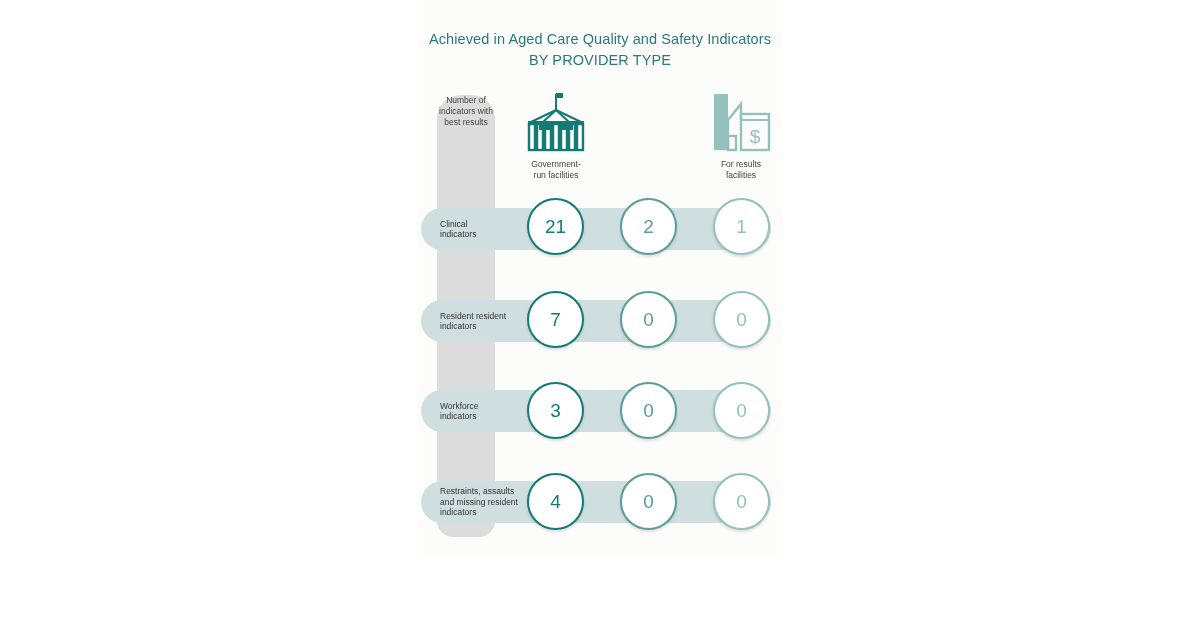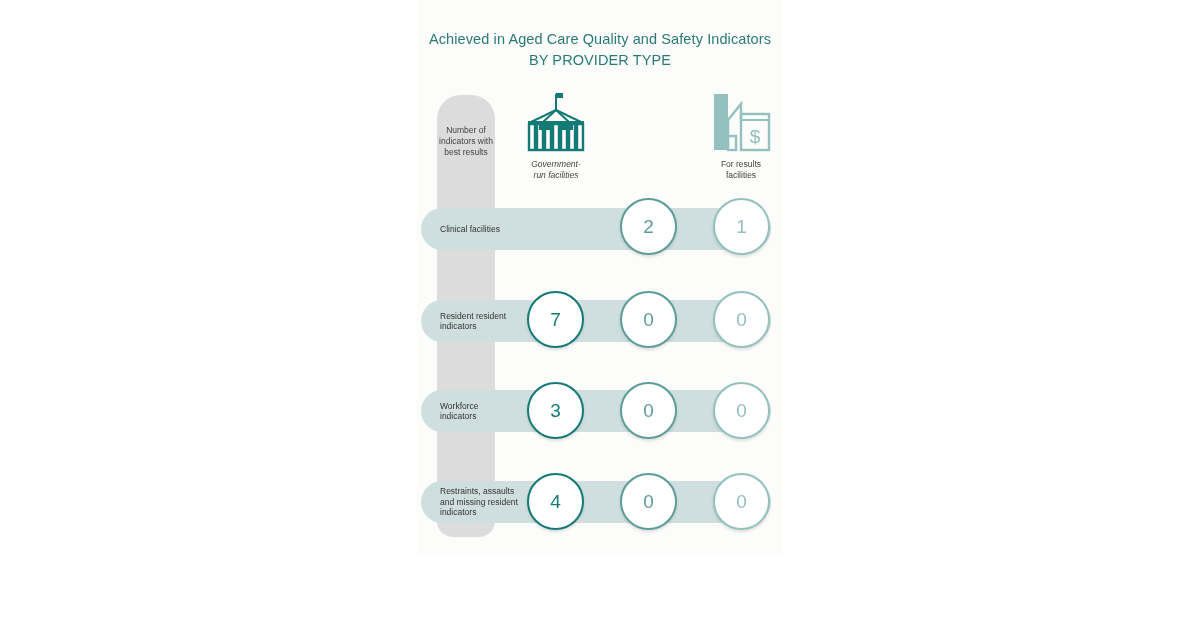--- a/index.html
+++ b/index.html
@@ -40,21 +40,21 @@
       left: 20px;
       top: 95px;
       width: 58px;
       height: 442px;
       background: #dcdcdc;
       border-radius: 24px 24px 16px 16px;
     }
     .side-col-label {
       position: absolute;
       left: 0;
-      top: 30px;
+      top: 0;
       width: 58px;
       text-align: center;
       font-size: 8.5px;
       line-height: 11px;
       color: #444;
     }
 
     .col-head {
       position: absolute;
       top: 90px;
@@ -134,40 +134,41 @@
         <rect x="12" y="34" width="6" height="26"></rect>
         <rect x="20" y="34" width="6" height="26"></rect>
         <rect x="28" y="34" width="6" height="26"></rect>
         <rect x="36" y="34" width="6" height="26"></rect>
         <rect x="44" y="34" width="6" height="26"></rect>
         <rect x="52" y="34" width="6" height="26"></rect>
       </g>
       <rect x="14" y="34" width="14" height="6" fill="#147a76"></rect>
       <rect x="34" y="34" width="14" height="6" fill="#147a76"></rect>
     </svg>
-    <div class="col-label" style="width:56px;margin-left:auto;margin-right:auto;font-style:italic;">Government-run facilities</div>
+    <div class="col-label" style="width:56px;margin-left:auto;margin-right:auto;">Government-run facilities</div>
   </div>
 
 
   <div class="col-head" style="left:279px;">
     <svg width="62" height="64" viewBox="0 0 62 64">
       <rect x="4" y="4" width="14" height="56" fill="#94c1bd"></rect>
       <polyline points="18,30 31,14 31,30" fill="none" stroke="#94c1bd" stroke-width="2.4"></polyline>
       <rect x="31" y="24" width="28" height="36" fill="none" stroke="#94c1bd" stroke-width="2.4"></rect>
       <line x1="31" y1="30" x2="59" y2="30" stroke="#94c1bd" stroke-width="2"></line>
       <line x1="18" y1="30" x2="18" y2="60" stroke="#94c1bd" stroke-width="2.4"></line>
       <rect x="18" y="46" width="8" height="14" fill="none" stroke="#94c1bd" stroke-width="2.4"></rect>
       <text x="45" y="53" text-anchor="middle" font-size="19" font-family="Liberation Sans, sans-serif" fill="#94c1bd">$</text>
     </svg>
     <div class="col-label" style="width:44px;margin-left:auto;margin-right:auto;">For results facilities</div>
   </div>
 
   <div class="row-band" style="top:208px;">
-    <div class="row-label" style="width:60px;">Clinical facilities</div>
+    <div class="row-label" style="width:60px;">Clinical indicators</div>
   </div>
+  <div class="circle c-gov" style="left:110px;top:198px;">21</div>
   <div class="circle c-nfp" style="left:203px;top:198px;">2</div>
   <div class="circle c-fp" style="left:296px;top:198px;">1</div>
 
   <div class="row-band" style="top:300px;">
     <div class="row-label" style="width:80px;">Resident resident indicators</div>
   </div>
   <div class="circle c-gov" style="left:110px;top:291px;">7</div>
   <div class="circle c-nfp" style="left:203px;top:291px;">0</div>
   <div class="circle c-fp" style="left:296px;top:291px;">0</div>
 

